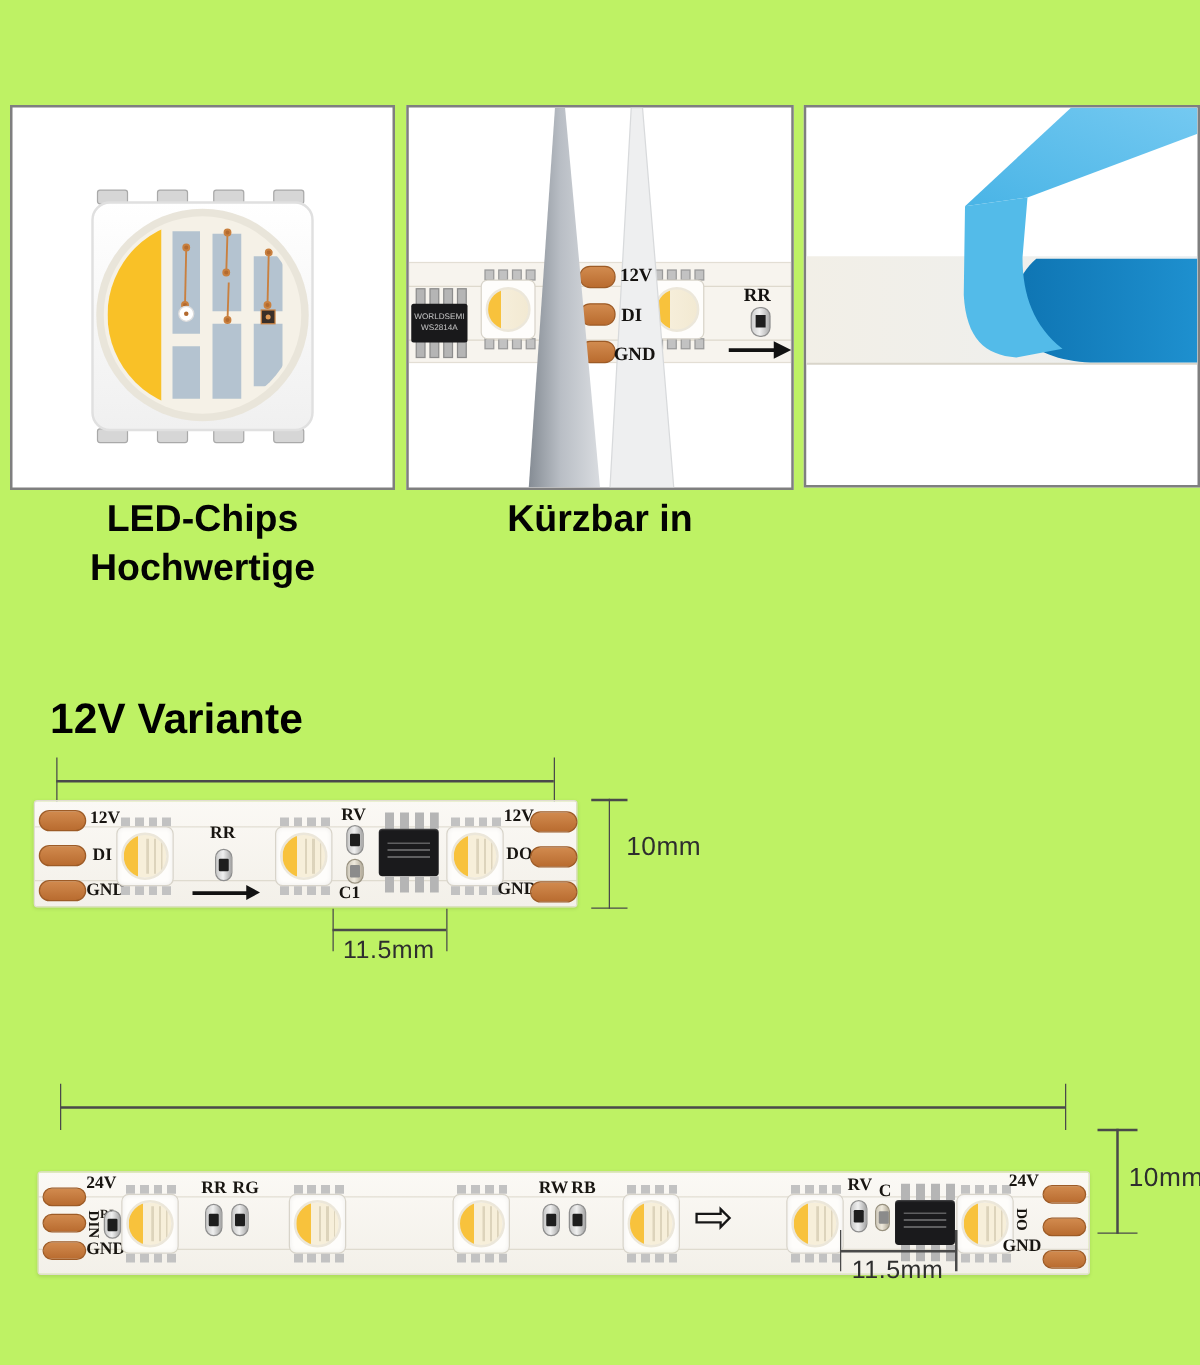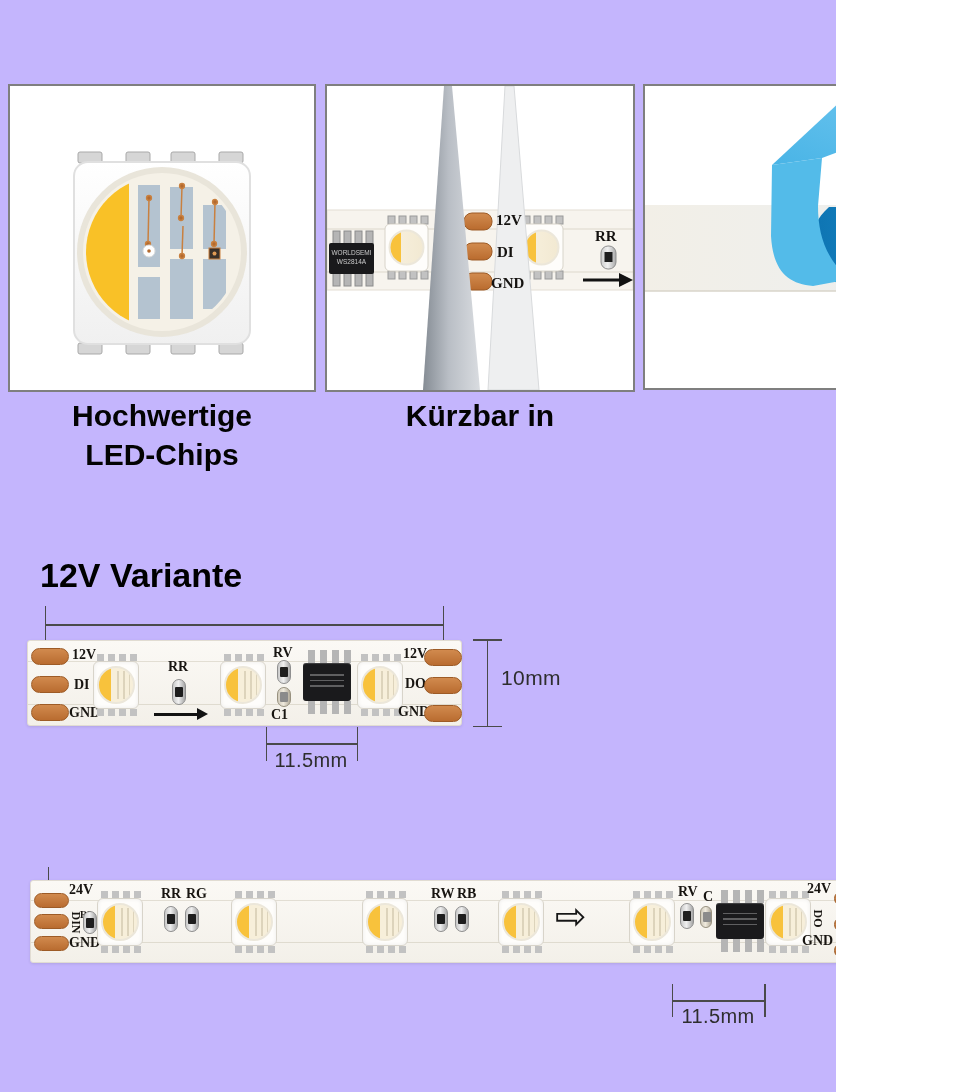--- a/index.html
+++ b/index.html
@@ -1,17 +1,17 @@
 <!DOCTYPE html>
 <html><head>
 <meta charset="utf-8">
 <style>
   * { margin:0; padding:0; box-sizing:border-box; }
   body { background:#fff; }
-  .canvas { position:relative; width:836px; height:1092px; background:#c4b5fd;
+  .canvas { position:relative; width:960px; height:1092px; background:#bef264;
             font-family:"Liberation Sans", sans-serif; overflow:hidden; }
 
   
   .panel { position:absolute; background:#fff; border:2px solid #7f7f7f; overflow:hidden; }
   .panel svg { display:block; width:100%; height:100%; }
 
   .caption { position:absolute; text-align:center; font-weight:700; font-size:30px;
              line-height:39px; color:#030303; }
 
   .title { position:absolute; font-weight:700; font-size:34px; color:#000; }
@@ -269,22 +269,22 @@
 
       <path d="M313,121 L184,121 C165,138 160,162 172,181 C184,198 208,204 232,204 L313,204 Z" fill="url(#dkblue)"></path>
 
       <path d="M127,79 L177,72 L173,120 C173,150 182,175 205,193 L168,200 C143,198 128,185 126,150 Z" fill="#53bbe9"></path>
 
       <polygon points="127,79 212,0 313,0 313,21 177,72" fill="url(#ltblue)"></polygon>
     </svg>
   </div>
 
   <div class="caption" style="left:8px;top:396px;width:308px">
+    <div>LED-Chips</div>
     <div>Hochwertige</div>
-    <div>LED-Chips</div>
   </div>
   <div class="caption" style="left:325px;top:396px;width:310px">
     <div>Kürzbar in</div>
   </div>
 
   <div class="title" style="left:40px;top:556px">12V Variante</div>
 
   <div class="dimline-h" style="left:45px;top:624px;width:398px"></div>
   <div class="dimline-v" style="left:44.5px;top:606px;height:37px"></div>
   <div class="dimline-v" style="left:442.5px;top:606px;height:37px"></div>
@@ -353,21 +353,21 @@
   <div class="dimline-v" style="left:265.5px;top:727px;height:34px"></div>
   <div class="dimline-v" style="left:356.5px;top:727px;height:34px"></div>
   <div class="dimline-h" style="left:266px;top:743px;width:91px"></div>
   <div class="dimtext small center" style="left:236px;top:749px;width:150px">11.5mm</div>
 
 
   <div class="dimline-h" style="left:48px;top:885px;width:804px"></div>
   <div class="dimline-v" style="left:47.5px;top:867px;height:37px"></div>
   <div class="dimline-v" style="left:851.5px;top:867px;height:37px"></div>
 
-  <div class="strip" style="left:30px;top:880px;width:842px;height:83px">
+  <div class="strip" style="left:30px;top:937px;width:842px;height:83px">
 
     <div class="pad pad24" style="left:3px;top:12px"></div>
     <div class="pad pad24" style="left:3px;top:33px"></div>
     <div class="pad pad24" style="left:3px;top:55px"></div>
     <div class="slabel" style="left:38px;top:1px">24V</div>
     <div class="slabel s10" style="left:49px;top:16px">RI</div>
     <div class="vlabel" style="left:37px;top:28px">
       <span>DIN</span>
       </div>
     <div class="res" style="left:52px;top:30px;height:23px"></div>

